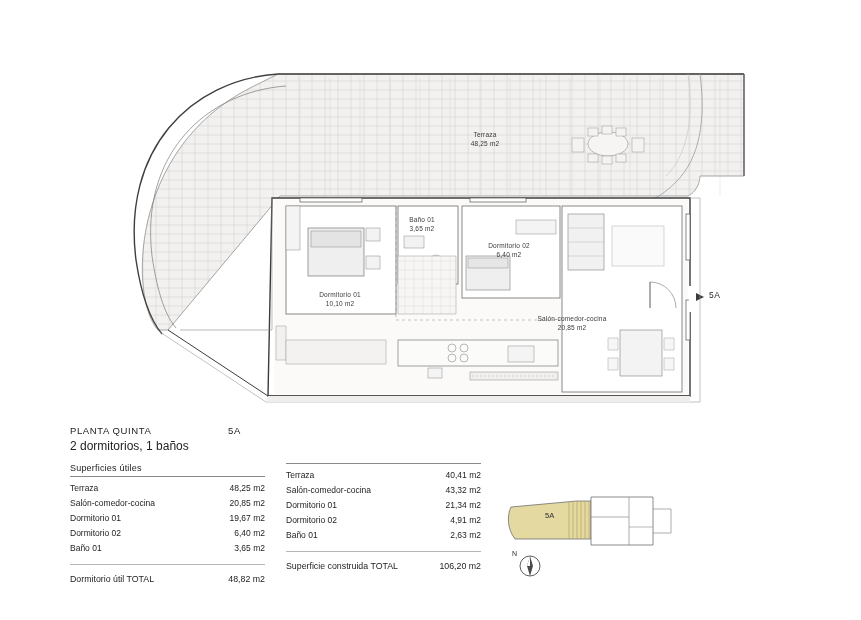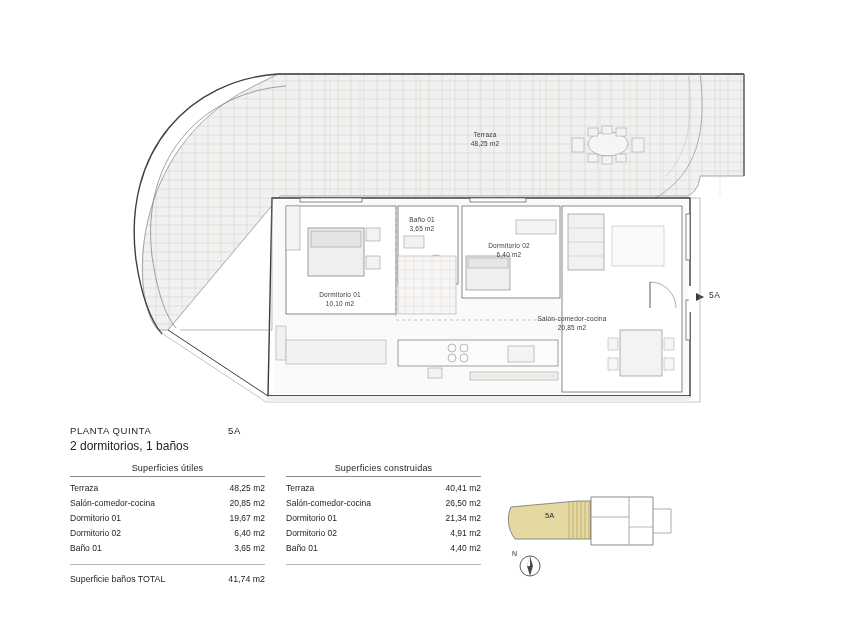--- a/index.html
+++ b/index.html
@@ -95,21 +95,20 @@
     position: absolute;
     top: 0;
     width: 195px;
   }
   .tbl.left { left: 2px; }
   .tbl.right { left: 218px; }
   .tbl-title {
     font-size: 9px;
     padding-bottom: 3px;
     letter-spacing: .2px;
-    text-align: center;
   }
   .rule {
     border-top: 1px solid #8a8a8a;
     height: 0;
     margin: 0 0 4px 0;
   }
   .rule.thin { border-top: 1px solid #b5b5b5; }
   .row {
     display: flex;
     justify-content: space-between;
@@ -383,51 +382,54 @@
           <span class="k">Dormitorio 02</span>
           <span class="v">6,40 m2</span>
         </div>
         <div class="row">
           <span class="k">Baño 01</span>
           <span class="v">3,65 m2</span>
         </div>
 
         <div class="rule thin" style="margin-top:8px;"></div>
         <div class="total-row">
-          <span class="k">Superficie baños TOTAL</span>
-          <span class="v">41,74 m2</span>
+          <span class="k">Dormitorio útil TOTAL</span>
+          <span class="v">48,82 m2</span>
         </div>
       </div>
 
       <div class="tbl right">
-        <div class="tbl-title">Superficies  construidas</div>
         <div class="rule"></div>
 
         <div class="row">
           <span class="k">Terraza</span>
           <span class="v">40,41 m2</span>
         </div>
         <div class="row">
           <span class="k">Salón-comedor-cocina</span>
-          <span class="v">26,50 m2</span>
+          <span class="v">43,32 m2</span>
         </div>
         <div class="row">
           <span class="k">Dormitorio 01</span>
           <span class="v">21,34 m2</span>
         </div>
         <div class="row">
           <span class="k">Dormitorio 02</span>
           <span class="v">4,91 m2</span>
         </div>
         <div class="row">
           <span class="k">Baño 01</span>
-          <span class="v">4,40 m2</span>
+          <span class="v">2,63 m2</span>
         </div>
 
         <div class="rule thin" style="margin-top:8px;"></div>
+        <div class="total-row">
+          <span class="k">Superficie construida TOTAL</span>
+          <span class="v">106,20 m2</span>
+        </div>
       </div>
 
     </div>
   </div>
 
   <div id="keyplan">
     <svg width="180" height="80" viewBox="0 0 180 80">
 
       <path d="M6,24 L72,18 L86,18 L86,56 L10,56 C2,46 2,32 6,24 Z" fill="#e4d9a1" stroke="#6e6e6e" stroke-width="0.8"></path>
 

